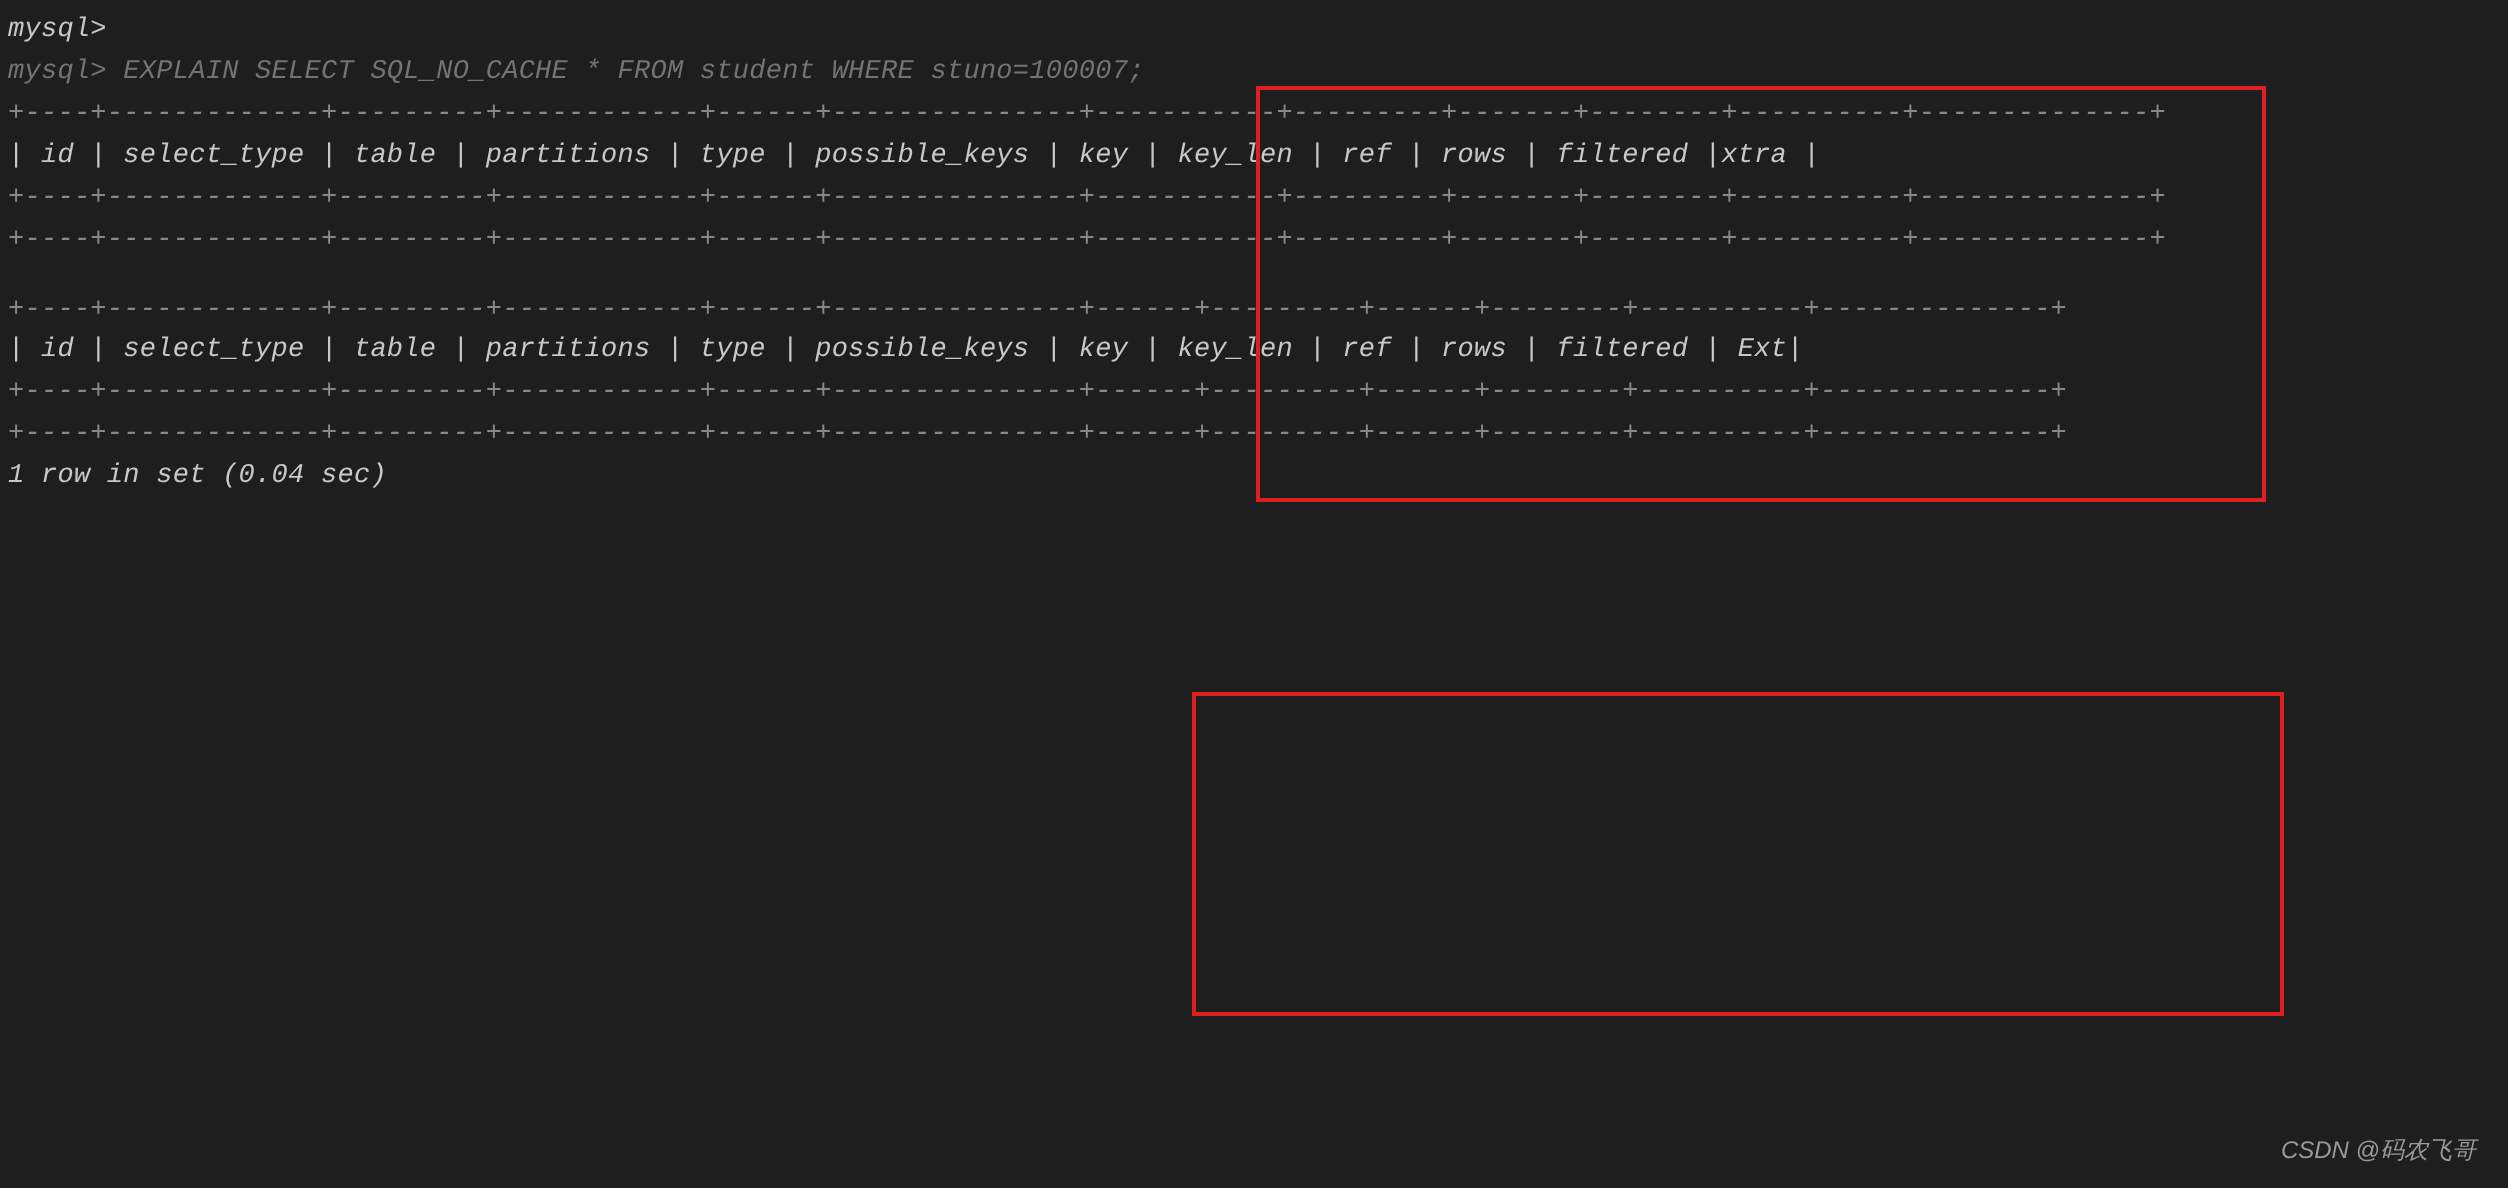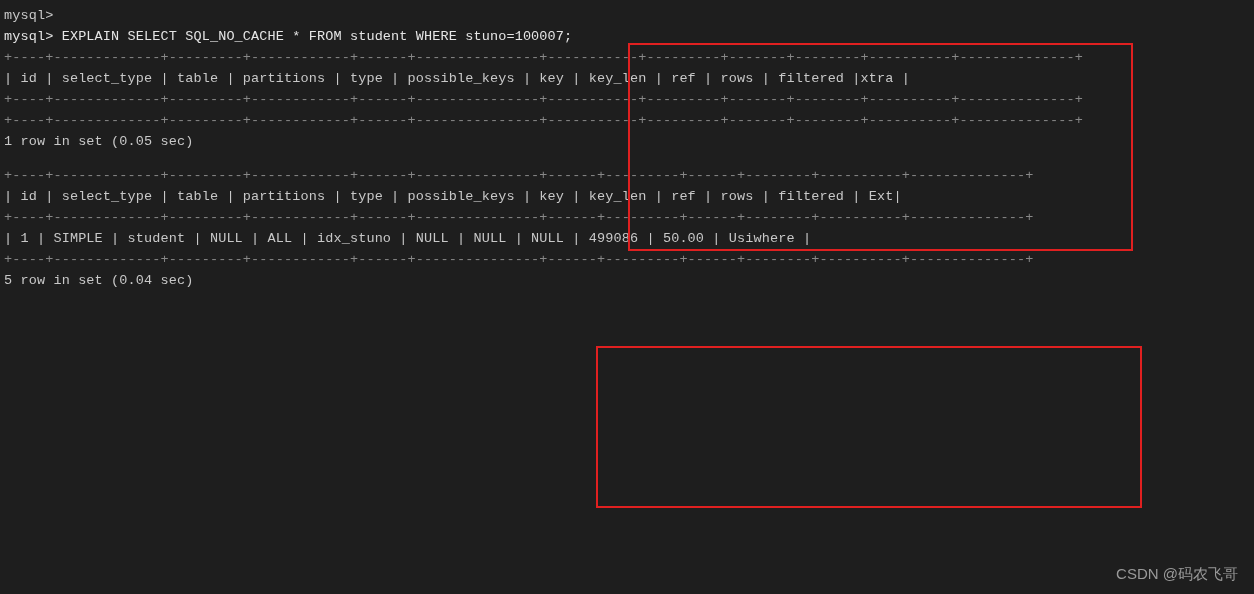--- a/index.html
+++ b/index.html
@@ -1,18 +1,19 @@
 <!DOCTYPE html>
 <html><head>
   <meta charset="utf-8">
   <style>
     * {
       margin: 0;
       padding: 0;
       box-sizing: border-box;
+      font-style: italic;
     }
 
     body {
       background-color: #1e1e1e;
       font-family: 'Courier New', Courier, monospace;
       font-size: 13px;
       color: #d4d4d4;
       width: 1254px;
       min-height: 594px;
       overflow: hidden;
@@ -61,54 +62,51 @@
       height: 166px;
       pointer-events: none;
     }
 
     .watermark {
       position: absolute;
       bottom: 10px;
       right: 16px;
       color: #999;
       font-family: Arial, sans-serif;
-      font-size: 15px;
+      font-size: 12px;
     }
 
     .block {
       margin-bottom: 2px;
     }
   </style>
 </head>
 <body>
 
 <div class="terminal">
 
   <div class="block">
     <div class="line">mysql&gt;</div>
     <div class="line prompt">mysql&gt; EXPLAIN SELECT SQL_NO_CACHE * FROM student WHERE stuno=100007;</div>
     <div class="line dashes">+----+-------------+---------+------------+------+---------------+-----------+---------+-------+--------+----------+----------<wbr>----+</div>
     <div class="line">| id | select_type | table   | partitions | type | possible_keys | key       | key_len | ref   | rows | filtered |<wbr>
 xtra |</div>
     <div class="line dashes">+----+-------------+---------+------------+------+---------------+-----------+---------+-------+--------+----------+----------<wbr>----+</div>
     <div class="line dashes">+----+-------------+---------+------------+------+---------------+-----------+---------+-------+--------+----------+----------<wbr>----+</div>
-    <div class="line">1 row in set (0.05 sec)</div>
   </div>
 
   <div style="height: 12px;"></div>
 
   <div class="block">
     <div class="line dashes">+----+-------------+---------+------------+------+---------------+------+---------+------+--------+----------+----------<wbr>----+</div>
     <div class="line">| id | select_type | table   | partitions | type | possible_keys | key  | key_len | ref  | rows   | filtered | Ext<wbr>
     |</div>
     <div class="line dashes">+----+-------------+---------+------------+------+---------------+------+---------+------+--------+----------+----------<wbr>----+</div>
-    <div class="line">|  1 | SIMPLE      | student | NULL       | ALL  | idx_stuno     | NULL | NULL    | NULL | 499086 |    50.00 | Usi<wbr>
-where |</div>
     <div class="line dashes">+----+-------------+---------+------------+------+---------------+------+---------+------+--------+----------+----------<wbr>----+</div>
-    <div class="line">5 row in set (0.04 sec)</div>
+    <div class="line">1 row in set (0.04 sec)</div>
   </div>
 
   <div class="highlight-box-1"></div>
   <div class="highlight-box-2"></div>
 
   <div class="watermark">CSDN @码农飞哥</div>
 </div>
 
 <style>
   .terminal {
@@ -117,21 +115,21 @@
   }
   .line {
     font-size: 13.5px;
     line-height: 1.55;
     letter-spacing: 0.01em;
     color: #c8c8c8;
     overflow: visible;
     white-space: nowrap;
   }
   .line.prompt {
-    color: #e5e5e5;
+    color: #737373;
   }
   .line.dashes {
     color: #888888;
   }
 
   .highlight-box-1 {
     top: 43px;
     left: 628px;
     width: 505px;
     height: 208px;

